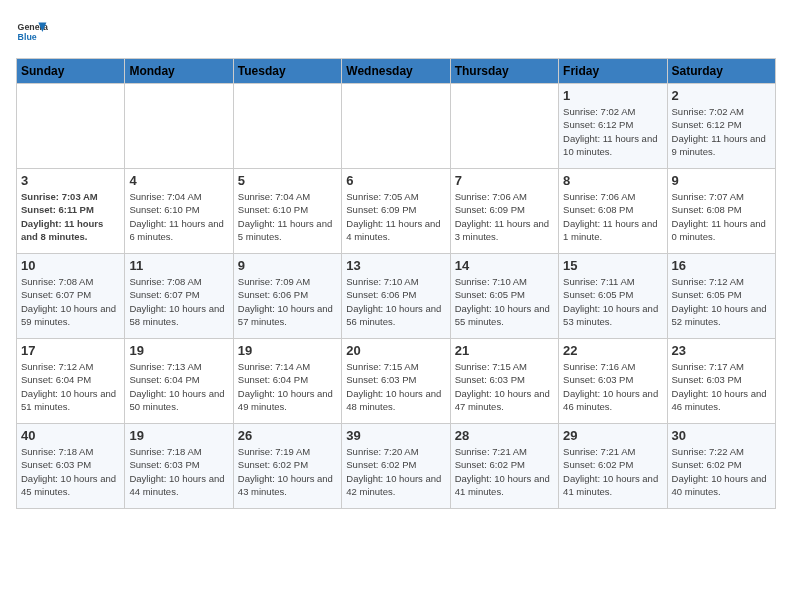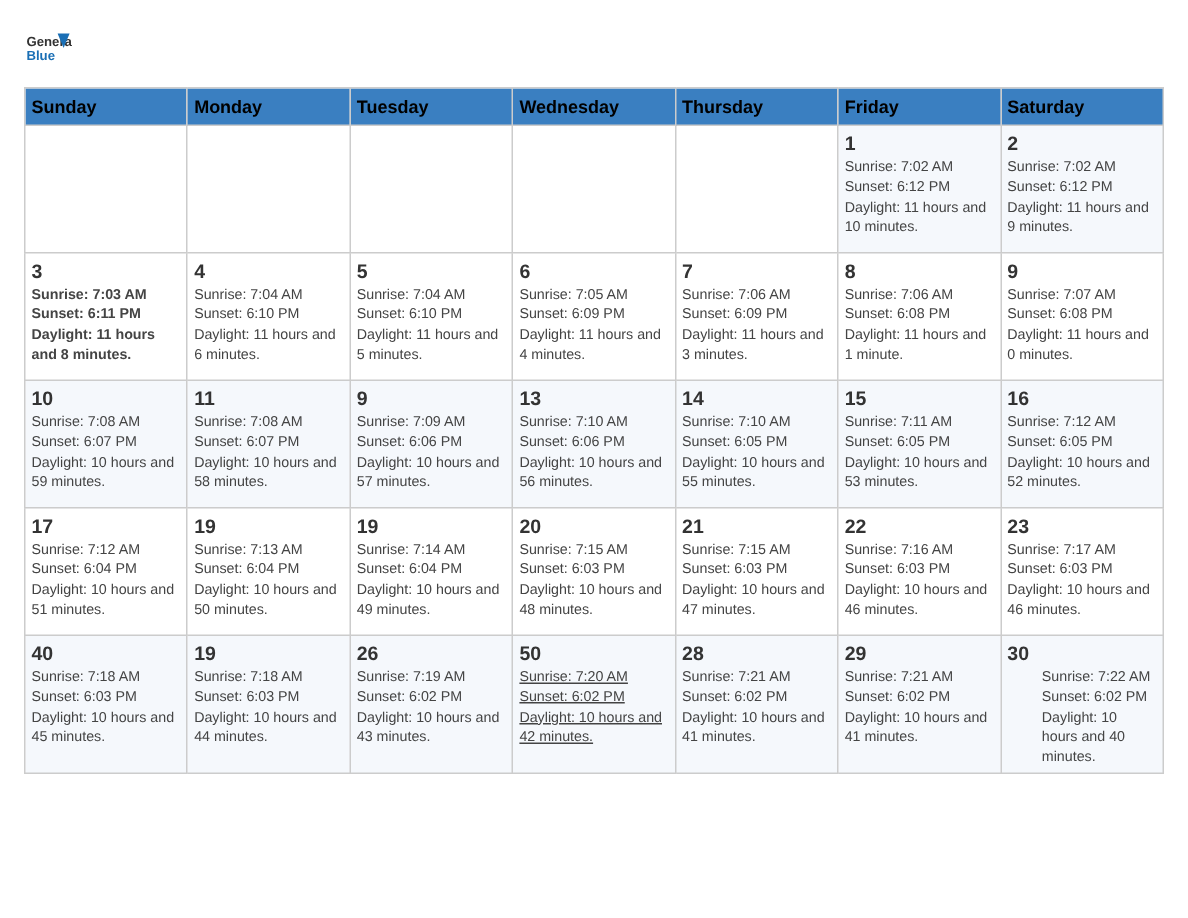--- a/index.html
+++ b/index.html
@@ -275,38 +275,38 @@
 Sunset: 6:03 PM
 Daylight: 10 hours and 44 minutes.</div>
         </td>
         <td>
           <div class="day-number">26</div>
           <div class="day-detail" style="white-space: pre-line;">Sunrise: 7:19 AM
 Sunset: 6:02 PM
 Daylight: 10 hours and 43 minutes.</div>
         </td>
         <td>
-          <div class="day-number">50</div>
-          <div class="day-detail" style="white-space: pre-line; text-decoration: underline;">Sunrise: 7:20 AM
+          <div class="day-number">39</div>
+          <div class="day-detail" style="white-space: pre-line;">Sunrise: 7:20 AM
 Sunset: 6:02 PM
 Daylight: 10 hours and 42 minutes.</div>
         </td>
         <td>
           <div class="day-number">28</div>
           <div class="day-detail" style="white-space: pre-line;">Sunrise: 7:21 AM
 Sunset: 6:02 PM
 Daylight: 10 hours and 41 minutes.</div>
         </td>
         <td>
           <div class="day-number">29</div>
           <div class="day-detail" style="white-space: pre-line;">Sunrise: 7:21 AM
 Sunset: 6:02 PM
 Daylight: 10 hours and 41 minutes.</div>
         </td>
         <td>
           <div class="day-number">30</div>
-          <div class="day-detail" style="white-space: pre-line; margin-left: 23px;">Sunrise: 7:22 AM
+          <div class="day-detail" style="white-space: pre-line;">Sunrise: 7:22 AM
 Sunset: 6:02 PM
 Daylight: 10 hours and 40 minutes.</div>
         </td>
       </tr>
     </tbody>
 </table>
 
 </body></html>

